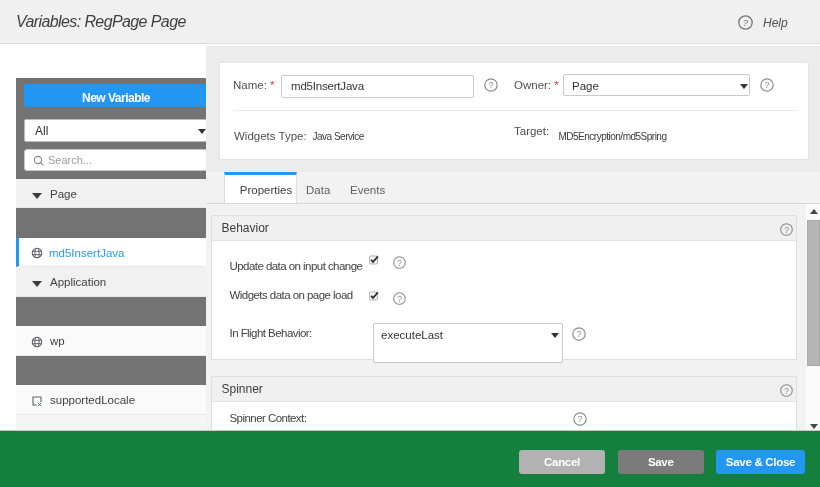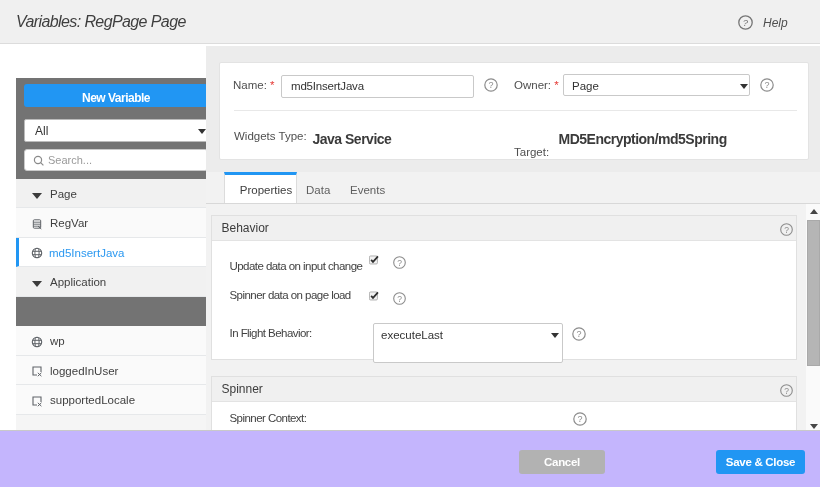--- a/index.html
+++ b/index.html
@@ -34,40 +34,40 @@
 
 
 #mn { left:206px; top:46px; width:614px; height:385px; background:#ececec; }
 #card { left:13px; top:16px; width:590px; height:98px; background:#fff; border:1px solid #e3e3e3; border-radius:2px; }
 .flbl { position:absolute; font-size:11.5px; color:#4f4f4f; }
 .red { color:#e53935; }
 #nm-in { position:absolute; left:61px; top:11.5px; width:193px; height:23px; border:1px solid #c9c9c9; border-radius:2px; background:#fff; font-size:11.5px; color:#333; line-height:21px; padding-left:9px; letter-spacing:-0.2px; }
 .selbox { position:absolute; border:1px solid #c9c9c9; border-radius:2px; background:#fff; font-size:11.5px; color:#333; }
 .dna { position:absolute; width:0; height:0; border-left:4px solid transparent; border-right:4px solid transparent; border-top:5px solid #333; }
 #hr1 { position:absolute; left:14px; top:47px; width:563px; height:1px; background:#e8e8e8; }
-.bval { position:absolute; font-size:14px; font-weight:bold; color:#3a3a3a; letter-spacing:-0.5px; }
+.bval { position:absolute; font-size:10px; font-weight:normal; color:#3a3a3a; letter-spacing:-0.5px; }
 
 #tabbar { left:0; top:126px; width:614px; height:32px; background:#f2f2f2; border-bottom:1px solid #d8d8d8; }
 #tab-active { position:absolute; left:17.5px; top:0; width:73px; height:31px; background:#fff; border-top:3px solid #2196f3; border-left:1px solid #dcdcdc; border-right:1px solid #dcdcdc; text-align:center; font-size:11.5px; color:#3d3d3d; line-height:30px;padding-left:12px; }
 .tab-in { position:absolute; top:0; height:31px; font-size:11.5px; color:#5f5f5f; line-height:36px; }
 
 #content { left:0; top:158px; width:600px; height:227px; background:#f2f2f2; overflow:hidden; }
 .panel { position:absolute; left:5px; width:586px; background:#fff; border:1px solid #e0e0e0; }
 .pbar { position:absolute; left:0; top:0; width:100%; height:25px; background:#f0f0f0; border-bottom:1px solid #e3e3e3; }
 .pbar span { position:absolute; left:9.5px; top:5px; font-size:12px; color:#3c3c3c; }
 .plbl { position:absolute; font-size:11.5px; color:#424242; letter-spacing:-0.55px; }
 .cbx { position:absolute; width:11px; height:11px; }
 
 #scrl { left:600px; top:158px; width:14px; height:227px; background:#fafafa; }
 #scrl-thumb { position:absolute; left:1px; top:15.5px; width:12.5px; height:146px; background:#b5b5b5; border:1px solid #a9a9a9; }
 .sarr-u { position:absolute; left:3.5px; width:0; height:0; border-left:4px solid transparent; border-right:4px solid transparent; border-bottom:5px solid #464646; }
 .sarr-d { position:absolute; left:3.5px; width:0; height:0; border-left:4px solid transparent; border-right:4px solid transparent; border-top:5px solid #464646; }
 
 
-#ft { left:0; top:430px; width:820px; height:57px; background:#c4b5fd; border-top:1px solid #c9c9c9; }
+#ft { left:0; top:430px; width:820px; height:57px; background:#15803d; border-top:1px solid #c9c9c9; }
 .btn { position:absolute; top:19px; height:24px; border-radius:3px; color:#fff; font-size:11.5px; font-weight:bold; text-align:center; line-height:24px; letter-spacing:-0.3px; }
 </style>
 </head>
 <body>
 
 <div class="abs" id="hd">
   <h1>Variables: RegPage Page</h1>
   <svg class="abs" style="left:738px;top:15px" width="15" height="15" viewBox="0 0 15 15">
       <circle cx="7.5" cy="7.5" r="6.7" fill="none" stroke="#757575" stroke-width="1.3"></circle>
       <text x="7.5" y="11" font-size="9.5" fill="#757575" text-anchor="middle" font-family="Liberation Sans">?</text>
@@ -85,30 +85,20 @@
     <svg class="abs" style="left:7px;top:4px" width="14" height="14" viewBox="0 0 14 14">
         <circle cx="6" cy="6" r="3.6" fill="none" stroke="#8a8a8a" stroke-width="1.2"></circle>
         <line x1="8.7" y1="8.7" x2="11.4" y2="11.4" stroke="#8a8a8a" stroke-width="1.2"></line>
       </svg>
     <span>Search...</span>
   </div>
   <div class="row grp" style="top:100.5px">
       <i class="caret"></i>
       <span class="lbl">Page</span>
     </div>
-  <div class="row itm" style="top:130px">
-      <svg class="ricon" width="12" height="12" viewBox="0 0 12 12">
-        <rect x="2.3" y="1.8" width="7.4" height="8.4" rx="1" fill="none" stroke="#5f6368" stroke-width="1"></rect>
-        <line x1="2.3" y1="4.2" x2="9.7" y2="4.2" stroke="#5f6368" stroke-width="0.9"></line>
-        <line x1="2.3" y1="6.2" x2="9.7" y2="6.2" stroke="#5f6368" stroke-width="0.9"></line>
-        <line x1="2.3" y1="8.2" x2="9.7" y2="8.2" stroke="#5f6368" stroke-width="0.9"></line>
-        <line x1="7" y1="8.2" x2="10.3" y2="11" stroke="#5f6368" stroke-width="1"></line>
-      </svg>
-      <span class="lbl">RegVar</span>
-    </div>
   <div class="row itm sel" style="top:159.5px">
       <svg class="ricon" width="12" height="12" viewBox="0 0 12 12">
         <circle cx="6" cy="6" r="4.7" fill="none" stroke="#5f6368" stroke-width="1.1"></circle>
         <ellipse cx="6" cy="6" rx="2.1" ry="4.7" fill="none" stroke="#5f6368" stroke-width="1"></ellipse>
         <line x1="1.6" y1="4.3" x2="10.4" y2="4.3" stroke="#5f6368" stroke-width="1"></line>
         <line x1="1.6" y1="7.7" x2="10.4" y2="7.7" stroke="#5f6368" stroke-width="1"></line>
       </svg>
       <span class="lbl">md5InsertJava</span>
     </div>
   <div class="row grp" style="top:189px">
@@ -116,29 +106,20 @@
       <span class="lbl">Application</span>
     </div>
   <div class="row itm" style="top:248px">
       <svg class="ricon" width="12" height="12" viewBox="0 0 12 12">
         <circle cx="6" cy="6" r="4.7" fill="none" stroke="#5f6368" stroke-width="1.1"></circle>
         <ellipse cx="6" cy="6" rx="2.1" ry="4.7" fill="none" stroke="#5f6368" stroke-width="1"></ellipse>
         <line x1="1.6" y1="4.3" x2="10.4" y2="4.3" stroke="#5f6368" stroke-width="1"></line>
         <line x1="1.6" y1="7.7" x2="10.4" y2="7.7" stroke="#5f6368" stroke-width="1"></line>
       </svg>
       <span class="lbl">wp</span>
-    </div>
-  <div class="row itm" style="top:277.5px">
-      <svg class="ricon" width="12" height="12" viewBox="0 0 12 12">
-        <path d="M2 2 h8 v8 h-8 z" fill="none" stroke="#5f6368" stroke-width="1.1"></path>
-        <rect x="6" y="7" width="5.6" height="4.8" fill="#fafafa"></rect>
-        <line x1="6.8" y1="7.8" x2="10.4" y2="11.2" stroke="#5f6368" stroke-width="1"></line>
-        <line x1="10.4" y1="7.8" x2="6.8" y2="11.2" stroke="#5f6368" stroke-width="1"></line>
-      </svg>
-      <span class="lbl">loggedInUser</span>
     </div>
   <div class="row itm" style="top:307px">
       <svg class="ricon" width="12" height="12" viewBox="0 0 12 12">
         <path d="M2 2 h8 v8 h-8 z" fill="none" stroke="#5f6368" stroke-width="1.1"></path>
         <rect x="6" y="7" width="5.6" height="4.8" fill="#fafafa"></rect>
         <line x1="6.8" y1="7.8" x2="10.4" y2="11.2" stroke="#5f6368" stroke-width="1"></line>
         <line x1="10.4" y1="7.8" x2="6.8" y2="11.2" stroke="#5f6368" stroke-width="1"></line>
       </svg>
       <span class="lbl">supportedLocale</span>
     </div>
@@ -160,21 +141,21 @@
         <span style="position:absolute;left:8px;top:4.5px">Page</span>
         <i class="dna" style="left:176px;top:8.5px"></i>
       </div>
     <svg class="abs" style="left:540px;top:14.5px" width="14" height="14" viewBox="0 0 14 14">
         <circle cx="7" cy="7" r="6.2" fill="none" stroke="#8c8c8c" stroke-width="1.2"></circle>
         <text x="7" y="10.2" font-size="9" fill="#8c8c8c" text-anchor="middle" font-family="Liberation Sans">?</text>
       </svg>
     <div id="hr1"></div>
     <span class="flbl" style="left:14px;top:67px">Widgets Type:</span>
     <span class="bval" style="left:92.5px;top:67.5px">Java Service</span>
-    <span class="flbl" style="left:294px;top:83px">Target:</span>
+    <span class="flbl" style="left:294px;top:62px">Target:</span>
     <span class="bval" style="left:338.5px;top:67.5px">MD5Encryption/md5Spring</span>
   </div>
 
   <div class="abs" id="tabbar">
     <div id="tab-active">Properties</div>
     <span class="tab-in" style="left:100px">Data</span>
     <span class="tab-in" style="left:144px">Events</span>
   </div>
 
   <div class="abs" id="content">
@@ -188,21 +169,21 @@
       </div>
       <span class="plbl" style="left:17.5px;top:44px">Update data on input change</span>
       <svg class="cbx" style="left:156.8px;top:38px" width="14" height="13" viewBox="0 0 14 13">
           <rect x="0.5" y="2" width="10.2" height="10.2" rx="1.5" fill="#f2f2f2" stroke="#9e9e9e" stroke-width="1"></rect>
           <path d="M2.7 6.9 L5.1 9.6 L11.4 2.5" fill="none" stroke="#2e2e2e" stroke-width="2.2"></path>
         </svg>
       <svg style="position:absolute;left:181px;top:39.5px" width="13" height="13" viewBox="0 0 13 13">
           <circle cx="6.5" cy="6.5" r="5.8" fill="none" stroke="#8c8c8c" stroke-width="1.1"></circle>
           <text x="6.5" y="9.6" font-size="8.5" fill="#8c8c8c" text-anchor="middle" font-family="Liberation Sans">?</text>
         </svg>
-      <span class="plbl" style="left:17.5px;top:73px">Spinner data on page load</span>
+      <span class="plbl" style="left:17.5px;top:73px">Widgets data on page load</span>
       <svg class="cbx" style="left:156.8px;top:73.5px" width="14" height="13" viewBox="0 0 14 13">
           <rect x="0.5" y="2" width="10.2" height="10.2" rx="1.5" fill="#f2f2f2" stroke="#9e9e9e" stroke-width="1"></rect>
           <path d="M2.7 6.9 L5.1 9.6 L11.4 2.5" fill="none" stroke="#2e2e2e" stroke-width="2.2"></path>
         </svg>
       <svg style="position:absolute;left:181px;top:75.5px" width="13" height="13" viewBox="0 0 13 13">
           <circle cx="6.5" cy="6.5" r="5.8" fill="none" stroke="#8c8c8c" stroke-width="1.1"></circle>
           <text x="6.5" y="9.6" font-size="8.5" fill="#8c8c8c" text-anchor="middle" font-family="Liberation Sans">?</text>
         </svg>
       <span class="plbl" style="left:17.5px;top:111px">In Flight Behavior:</span>
       <div class="selbox" style="left:161px;top:107px;width:190px;height:40px">
@@ -231,14 +212,15 @@
   </div>
   <div class="abs" id="scrl">
     <i class="sarr-u" style="top:5px"></i>
     <div id="scrl-thumb"></div>
     <i class="sarr-d" style="top:220px"></i>
   </div>
 </div>
 
 <div class="abs" id="ft">
   <div class="btn" style="left:519px;width:86px;background:#b2b2b2">Cancel</div>
+  <div class="btn" style="left:618px;width:85.5px;background:#7b7b7b">Save</div>
   <div class="btn" style="left:716px;width:89px;background:#2196f3">Save &amp; Close</div>
 </div>
 
 </body></html>

